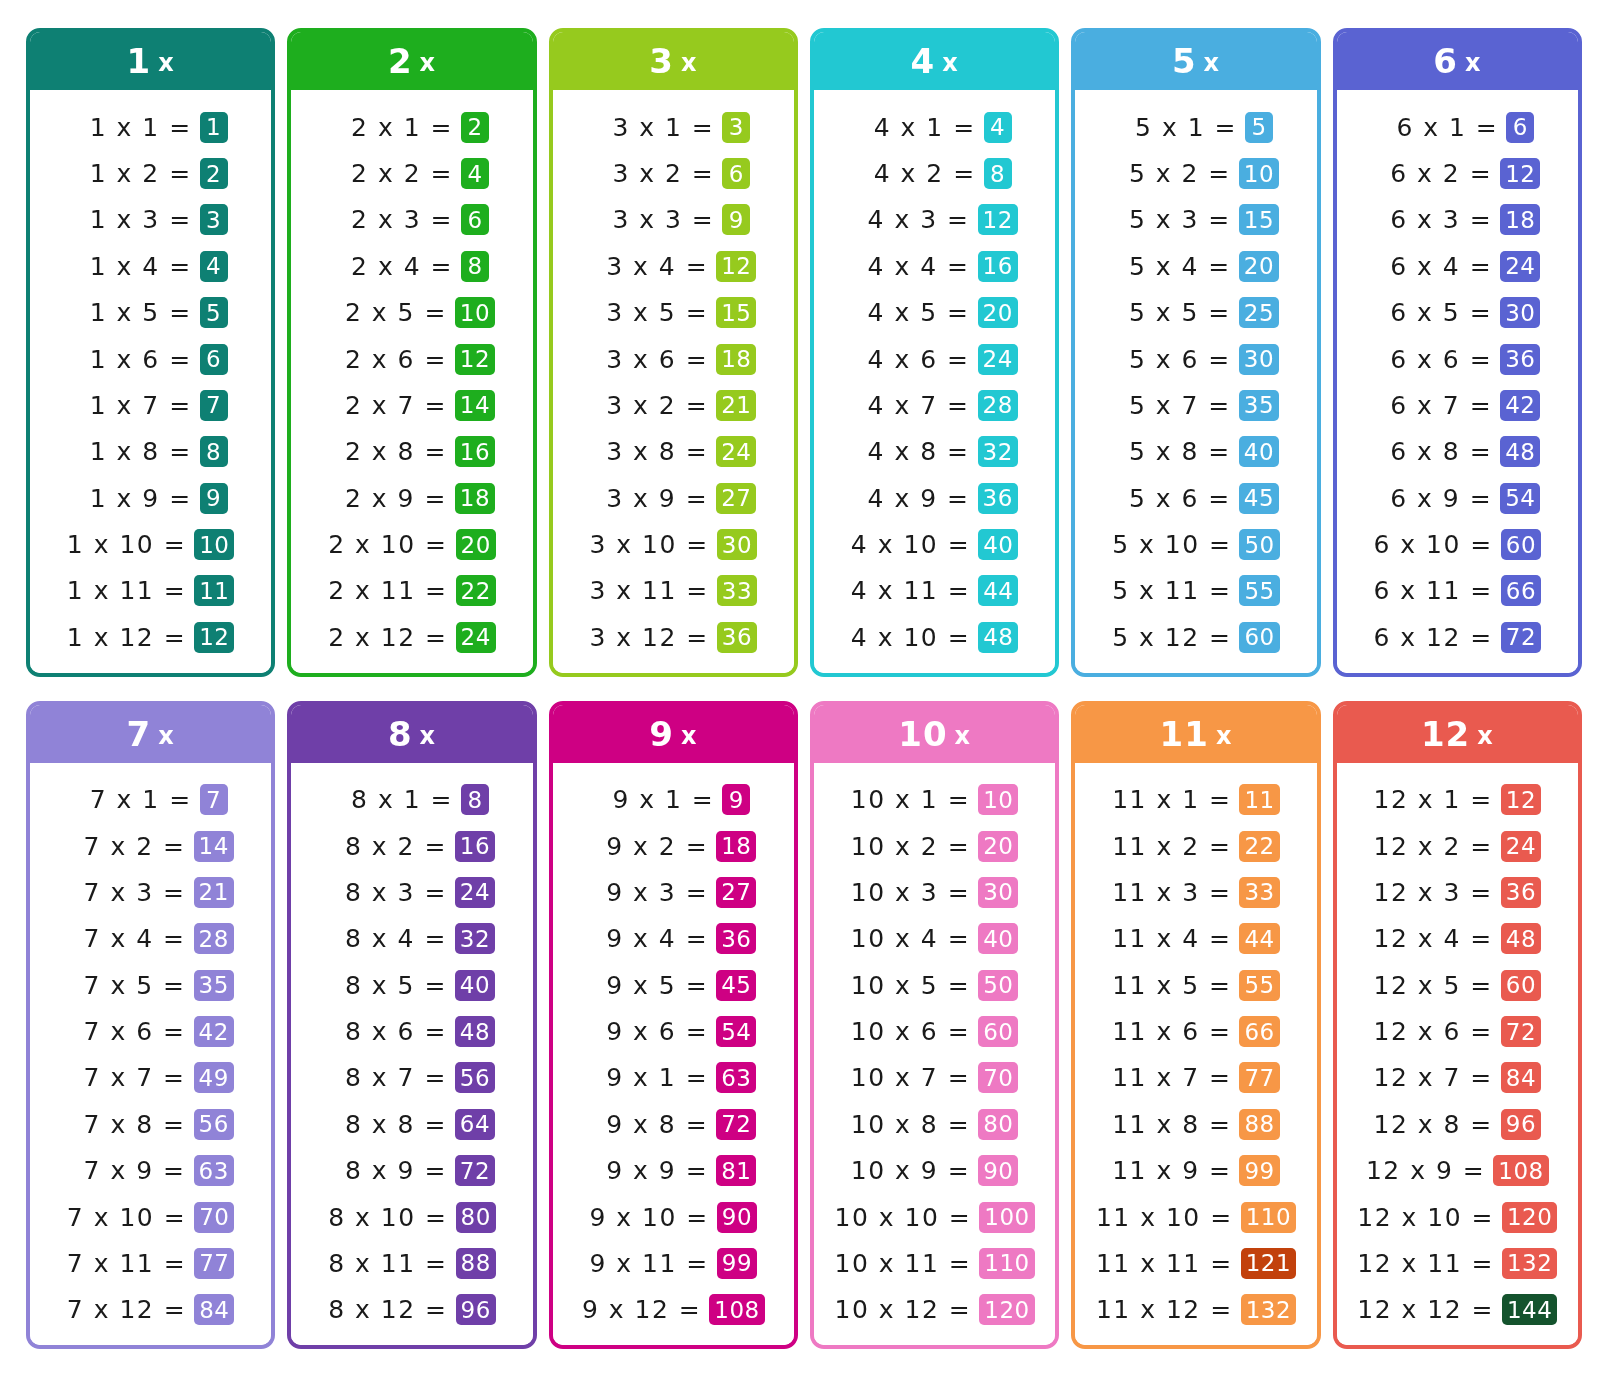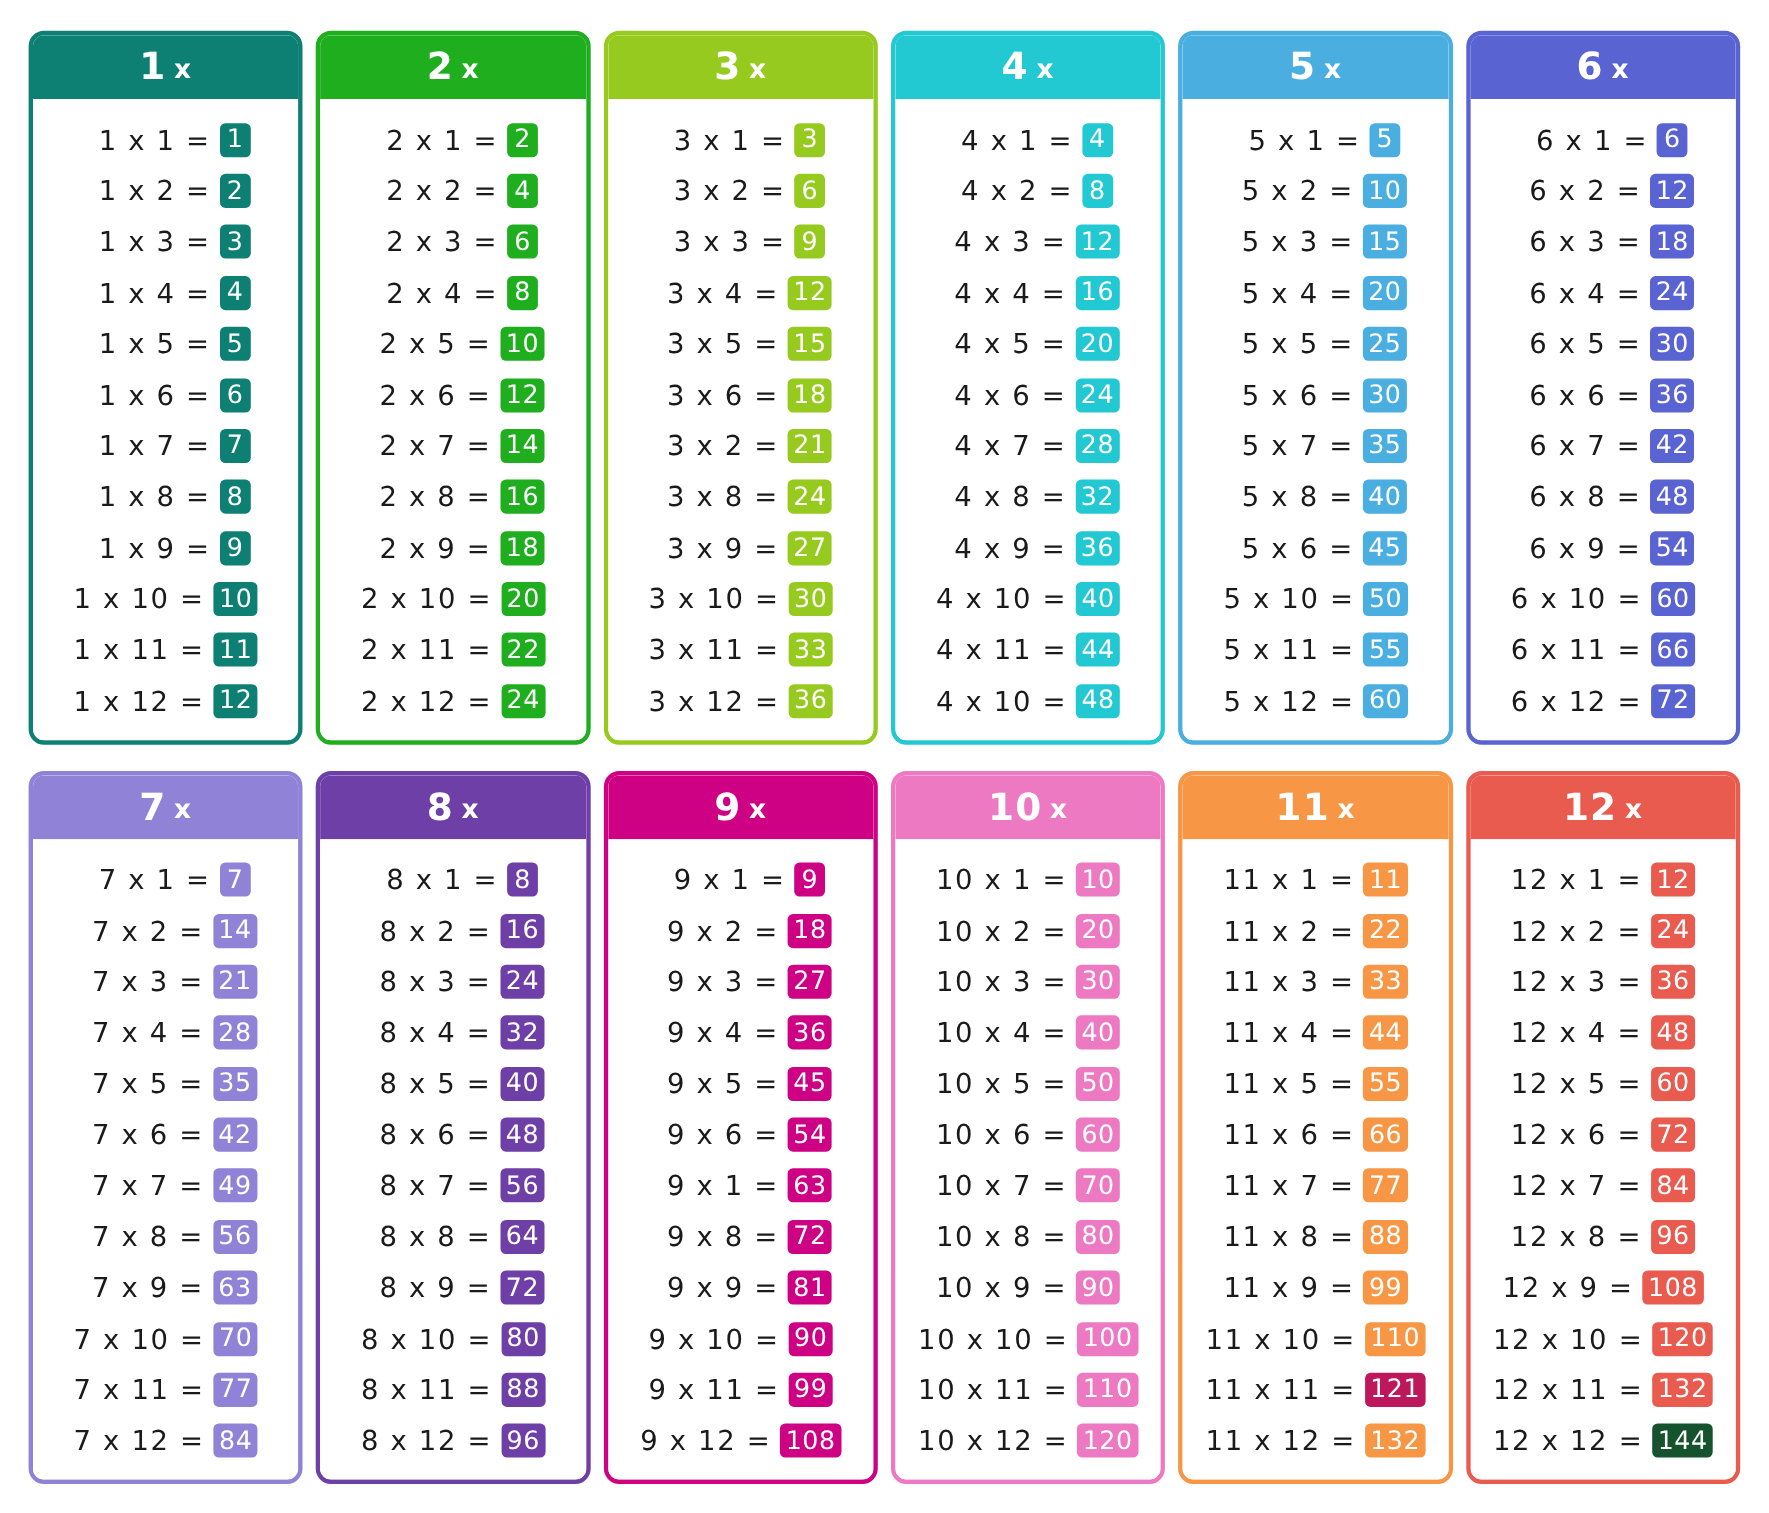--- a/index.html
+++ b/index.html
@@ -710,21 +710,21 @@
           <div class="fact-row">
             <span class="fact-expr">11 x 9 =</span>
             <span class="fact-answer" style="background: rgb(247, 151, 70);">99</span>
           </div>
           <div class="fact-row">
             <span class="fact-expr">11 x 10 =</span>
             <span class="fact-answer" style="background: rgb(247, 151, 70);">110</span>
           </div>
           <div class="fact-row">
             <span class="fact-expr">11 x 11 =</span>
-            <span class="fact-answer" style="background: #be185d;">121</span>
+            <span class="fact-answer" style="background: #c2410c;">121</span>
           </div>
           <div class="fact-row">
             <span class="fact-expr">11 x 12 =</span>
             <span class="fact-answer" style="background: rgb(247, 151, 70);">132</span>
           </div>
         </div>
       </div>
       <div class="table-card" style="border-color: rgb(233, 90, 79);">
         <div class="card-header" style="background: rgb(233, 90, 79);">
           <span class="hdr-num">12</span>

